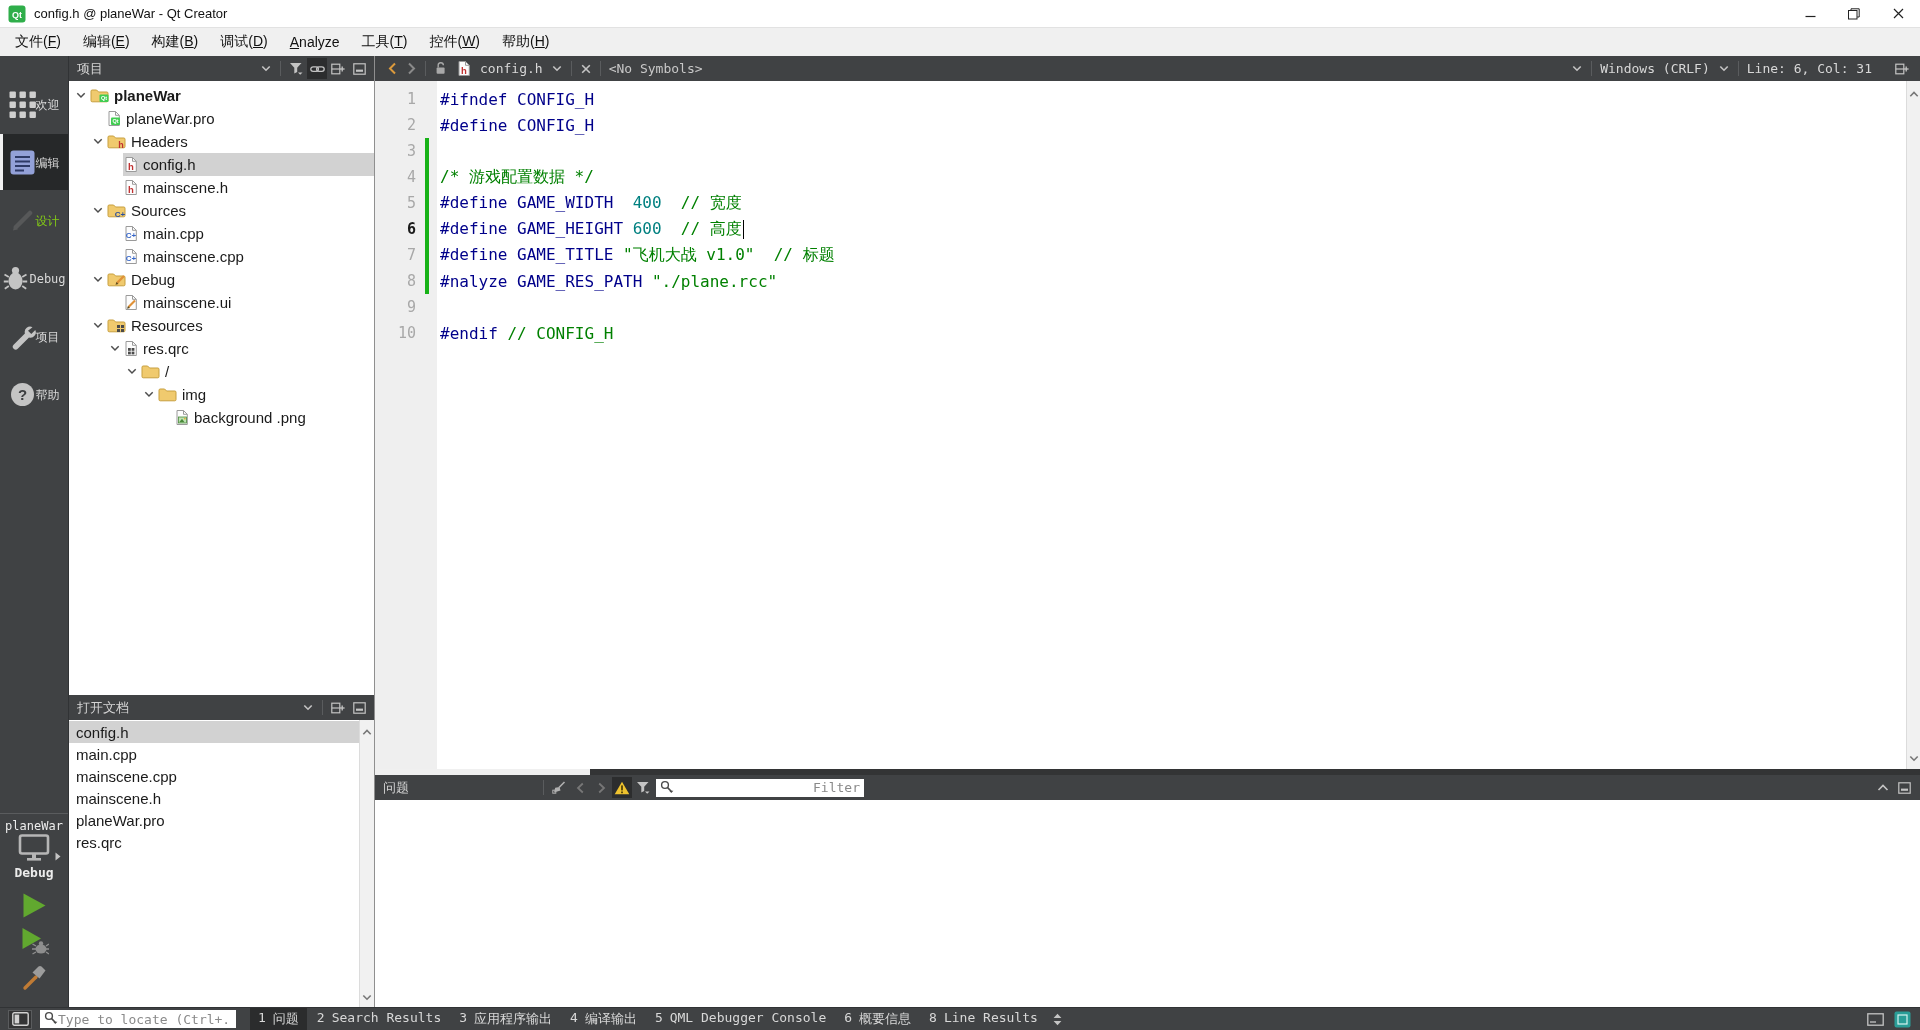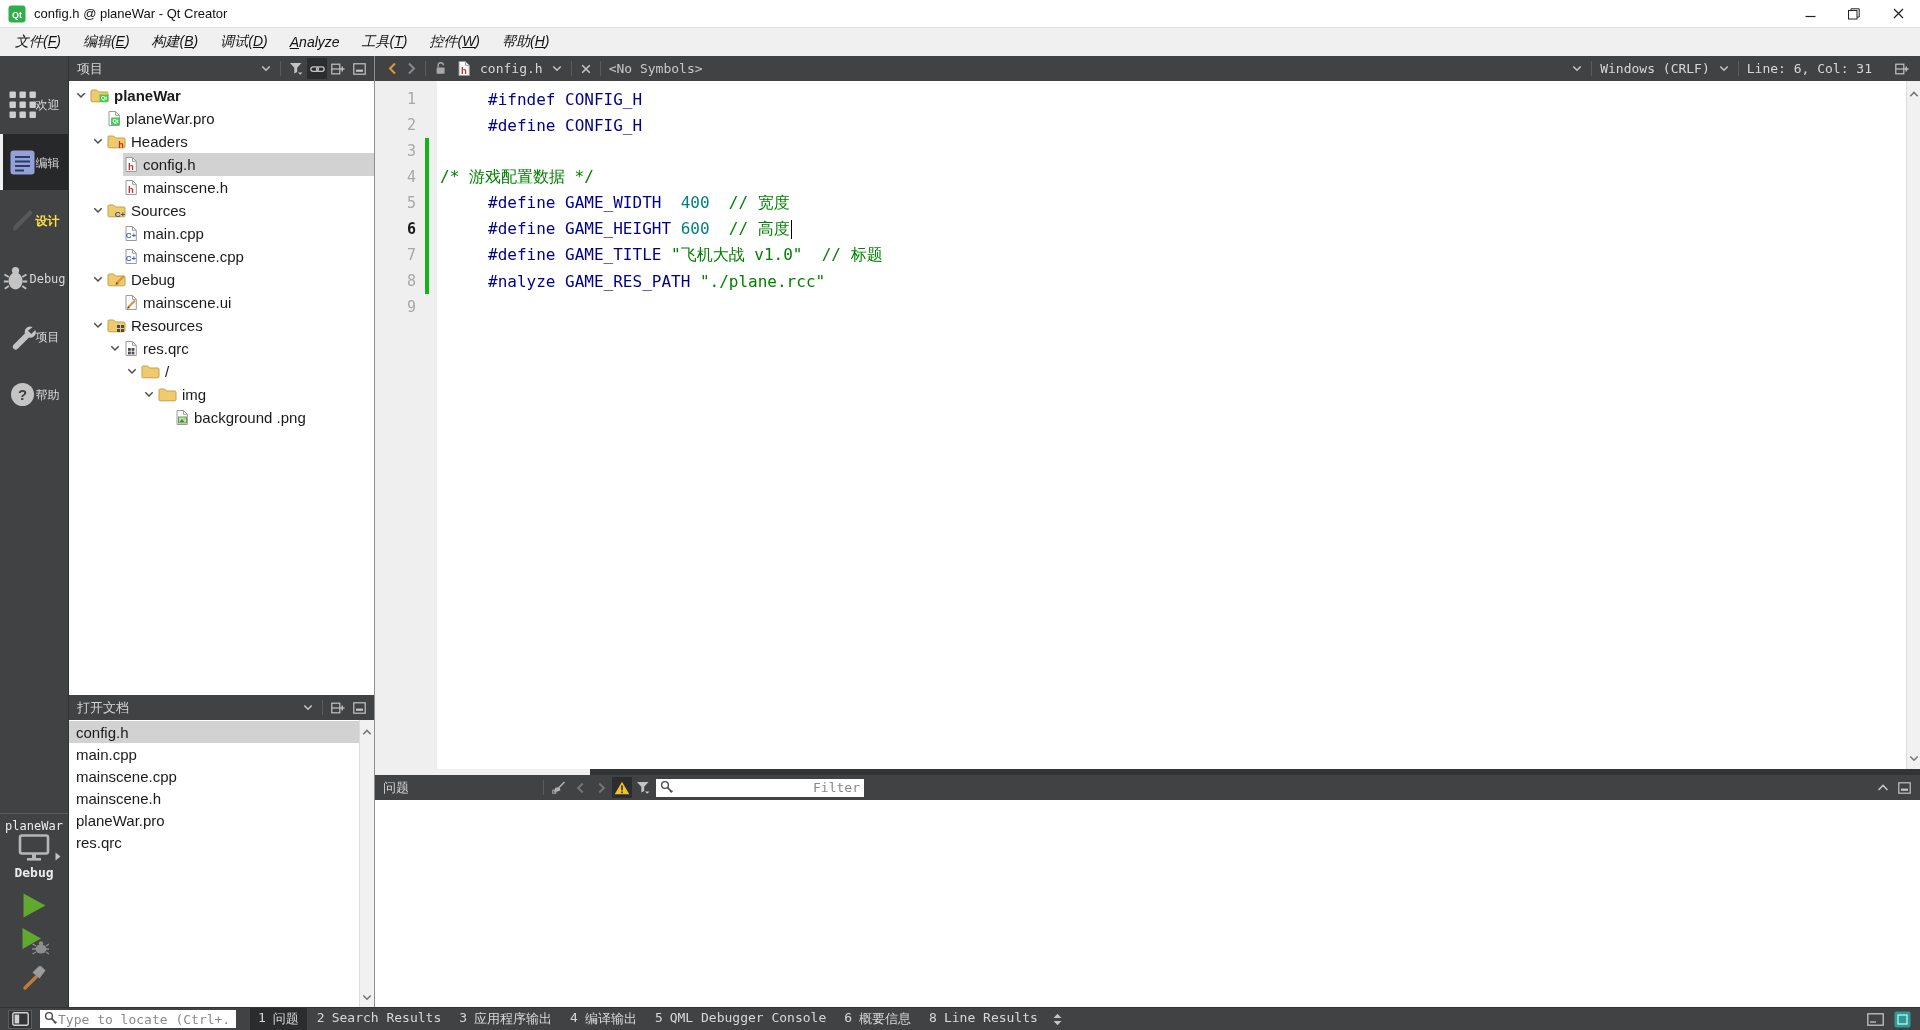--- a/index.html
+++ b/index.html
@@ -9,38 +9,38 @@
   
   .titlebar { height:28px; background:#ffffff; display:flex; align-items:center;
               padding-left:8px; border-bottom:1px solid #e2e2e2; }
   .titlebar .apptitle { font-size:13px; color:#111; margin-left:8px; }
   .titlebar .spacer { flex:1; }
   .wbtn { width:44px; height:28px; display:flex; align-items:center; justify-content:center; }
 
   
   .menubar { height:28px; background:#f0f0f0; display:flex; align-items:center;
              font-size:14px; color:#111; padding-left:4px; }
-  .menubar .mitem { padding:4px 11px; cursor:default;font-style:italic; }
+  .menubar .mitem { padding:4px 11px; cursor:default; }
 
   
   .main { height:951px; display:flex; }
 
   
   .modebar { width:69px; background:#404244; position:relative; flex:none;
              border-right:1px solid #313335; }
   .mode-item { height:56px; margin-top:2px; display:flex; 
                align-items:center; justify-content:center; position:relative;
                color:#d8d8d8; font-family:"DejaVu Sans Mono",monospace; font-size:12px; }
   .mode-item:first-child { margin-top:20px; }
   .mode-item .micon { height:28px; display:flex; align-items:center; justify-content:center; }
   .mode-item .mlabel { margin-top:2px; }
   .mode-item.selected { background:#262829; }
   .mode-item.selected::before { content:""; position:absolute; left:0; top:0; bottom:0;
                                 width:3px; background:#f2f2f2; }
-  .mode-item.disabled { color:#fde047;font-weight:bold; }
+  .mode-item.disabled { color:#84cc16; }
   .mode-item.disabled .micon { opacity:.45; }
 
   .kitarea { position:absolute; left:0; right:0; bottom:0; height:194px;
              border-top:1px solid #5a5c5e; display:flex; flex-direction:column;
              align-items:center; padding-top:5px;
              font-family:"DejaVu Sans Mono",monospace; color:#ececec; }
   .kit-project { font-size:12px; }
   .kit-target { margin-top:2px; position:relative; height:30px; display:flex; align-items:center; }
   .kit-target .tinyarr { position:absolute; right:-9px; top:11px; }
   .kit-config { font-size:13px; font-weight:bold; }
@@ -92,21 +92,21 @@
   .gutterbg { position:absolute; left:0; top:0; bottom:0; width:62px; background:#efefef; }
   .codescroll { flex:1; position:relative; padding-top:5px; }
   .code-row { height:26px; display:flex; align-items:center; position:relative;
               font-family:"DejaVu Sans Mono",monospace; font-size:16px; white-space:pre; }
   .ln { width:50px; flex:none; text-align:right; padding-right:9px; color:#a8a8a8;
         font-size:15px; }
   .code-row.current .ln { color:#1a1a1a; font-weight:bold; }
   .cbar { width:4px; height:26px; flex:none; }
   .cbar.changed { background:#17b217; }
   .codetext { padding-left:11px; color:#000; }
-  .tok-pp  { color:#00008a;margin-left:48px; }
+  .tok-pp  { color:#00008a; }
   .tok-num { color:#008080; }
   .tok-cmt { color:#008000;text-align:center; }
   .tok-str { color:#008000; }
   .tok-pln { color:#000; }
   .cursor { display:inline-block; width:1.5px; height:19px; background:#000;
             vertical-align:middle; margin-left:1px; }
   .vscroll { width:14px; flex:none; background:#f1f1f1; border-left:1px solid #dcdcdc;
              display:flex; flex-direction:column; align-items:center;
              justify-content:space-between; padding:3px 0; color:#707070; }
 
@@ -687,20 +687,21 @@
       <div class="codescroll" id="codelines">
           <div class="code-row"><span class="ln">1</span><span class="cbar"></span><span class="codetext"><span class="tok-pp">#ifndef CONFIG_H</span></span></div>
           <div class="code-row"><span class="ln">2</span><span class="cbar"></span><span class="codetext"><span class="tok-pp">#define CONFIG_H</span></span></div>
           <div class="code-row"><span class="ln">3</span><span class="cbar changed"></span><span class="codetext"></span></div>
           <div class="code-row"><span class="ln">4</span><span class="cbar changed"></span><span class="codetext"><span class="tok-cmt">/* 游戏配置数据 */</span></span></div>
           <div class="code-row"><span class="ln">5</span><span class="cbar changed"></span><span class="codetext"><span class="tok-pp">#define GAME_WIDTH  </span><span class="tok-num">400</span><span class="tok-pln">  </span><span class="tok-cmt">// 宽度</span></span></div>
           <div class="code-row current"><span class="ln">6</span><span class="cbar changed"></span><span class="codetext"><span class="tok-pp">#define GAME_HEIGHT </span><span class="tok-num">600</span><span class="tok-pln">  </span><span class="tok-cmt">// 高度</span><span class="cursor"></span></span></div>
           <div class="code-row"><span class="ln">7</span><span class="cbar changed"></span><span class="codetext"><span class="tok-pp">#define GAME_TITLE </span><span class="tok-str">"飞机大战 v1.0"</span><span class="tok-pln">  </span><span class="tok-cmt">// 标题</span></span></div>
           <div class="code-row"><span class="ln">8</span><span class="cbar changed"></span><span class="codetext"><span class="tok-pp">#nalyze GAME_RES_PATH </span><span class="tok-str">"./plane.rcc"</span></span></div>
           <div class="code-row"><span class="ln">9</span><span class="cbar"></span><span class="codetext"></span></div>
+          <div class="code-row"><span class="ln">10</span><span class="cbar"></span><span class="codetext"><span class="tok-pp">#endif </span><span class="tok-cmt">// CONFIG_H</span></span></div>
         </div>
       <div class="vscroll">
         <span><svg width="10" height="7" viewBox="0 0 10 7" xmlns="http://www.w3.org/2000/svg">
               <path d="M1.3 5.2 L5 1.5 L8.7 5.2" fill="none" stroke="#777" stroke-width="1.6"></path>
             </svg></span>
         <span><svg width="10" height="7" viewBox="0 0 10 7" xmlns="http://www.w3.org/2000/svg">
               <path d="M1.3 1.5 L5 5.2 L8.7 1.5" fill="none" stroke="#777" stroke-width="1.6"></path>
             </svg></span>
       </div>
     </div>

